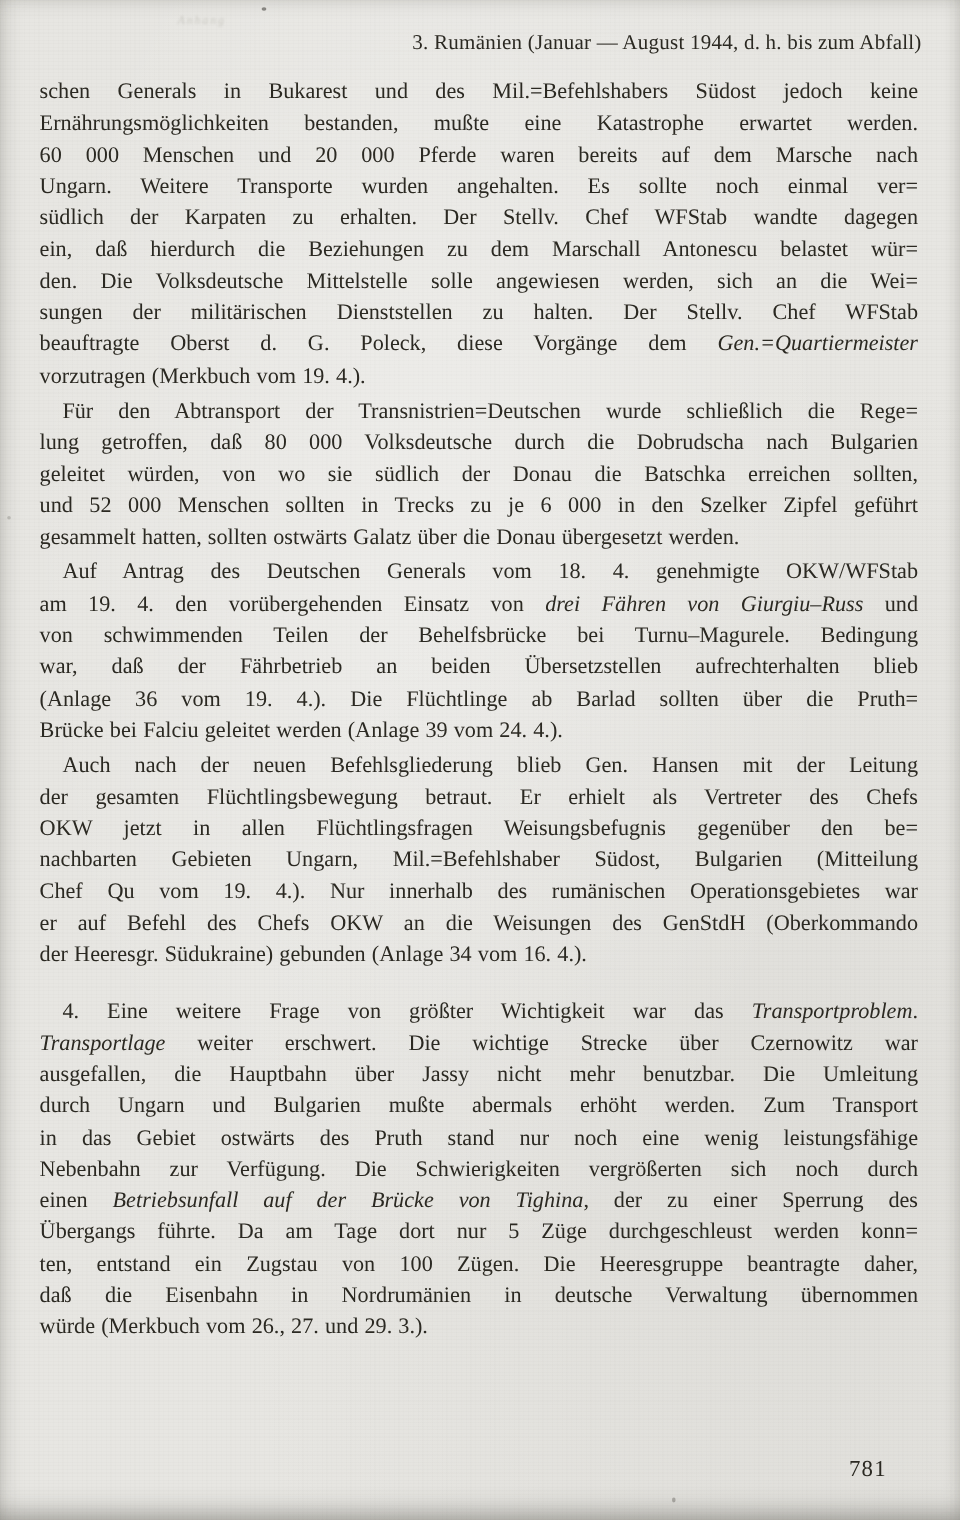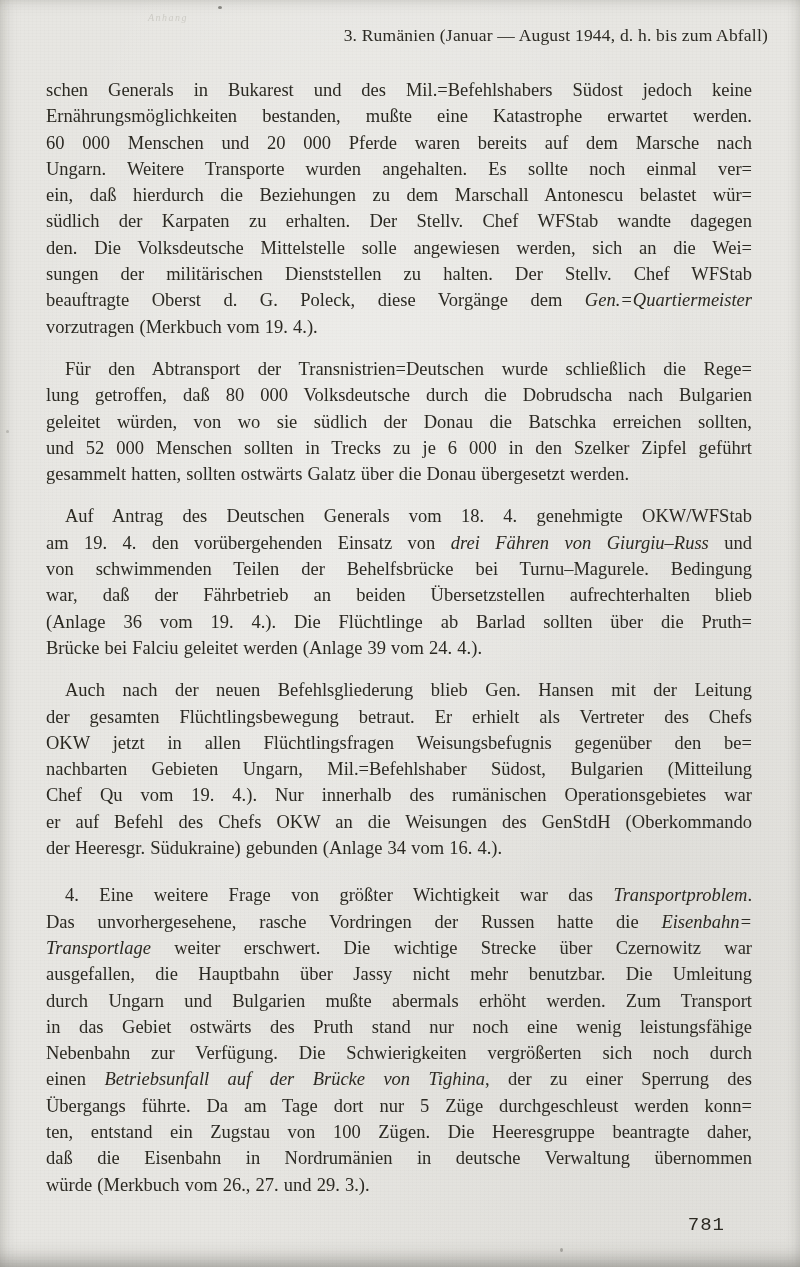--- a/index.html
+++ b/index.html
@@ -50,41 +50,40 @@
   }
   .body-text {
     position: absolute;
     top: 61px;
     left: 30px;
     width: 738px;
     font-size: 18.5px;
     line-height: 26.3px;
     word-spacing: 0.5px;
   }
-  .paragraph { margin: 16px; }
+  .paragraph { margin: 3px; }
   .paragraph.space-before { margin-top: 21px; }
   .pline {
     text-align: justify;
     text-align-last: justify;
     -moz-text-align-last: justify;
     white-space: normal;
   }
   .pline.lastline {
     text-align-last: left;
     -moz-text-align-last: left;
   }
   .pline.indent { padding-left: 19px; }
   .it { font-style: italic; }
   .page-number {
     position: absolute;
     top: 1214px;
-    right: 75px;
+    right: 61px;
     font-size: 19px;
     letter-spacing: 1px;
-    font-family: Liberation Mono, monospace;
   }
   .speck {
     position: absolute;
     border-radius: 50%;
     background: rgba(60,58,52,0.55);
   }
   .speck.s1 { left: 218px; top: 6px; width: 4px; height: 3px; }
   .speck.s2 { left: 560px; top: 1248px; width: 3px; height: 4px; opacity: .6; }
   .speck.s3 { left: 6px; top: 430px; width: 3px; height: 3px; opacity: .4; }
 </style>
@@ -99,22 +98,22 @@
   <div class="ghost-text">Anhang</div>
 
   <div class="running-header">3. Rumänien (Januar — August 1944, d. h. bis zum Abfall)</div>
 
   <div class="body-text">
       <div class="paragraph">
         <div class="pline"><span>schen Generals in Bukarest und des Mil.=Befehlshabers Südost jedoch keine</span></div>
         <div class="pline"><span>Ernährungsmöglichkeiten bestanden, mußte eine Katastrophe erwartet werden.</span></div>
         <div class="pline"><span>60 000 Menschen und 20 000 Pferde waren bereits auf dem Marsche nach</span></div>
         <div class="pline"><span>Ungarn. Weitere Transporte wurden angehalten. Es sollte noch einmal ver=</span></div>
+        <div class="pline"><span>südlich der Karpaten zu erhalten. Der Stellv. Chef WFStab wandte dagegen</span></div>
         <div class="pline"><span>ein, daß hierdurch die Beziehungen zu dem Marschall Antonescu belastet wür=</span></div>
-        <div class="pline"><span>südlich der Karpaten zu erhalten. Der Stellv. Chef WFStab wandte dagegen</span></div>
         <div class="pline"><span>den. Die Volksdeutsche Mittelstelle solle angewiesen werden, sich an die Wei=</span></div>
         <div class="pline"><span>sungen der militärischen Dienststellen zu halten. Der Stellv. Chef WFStab</span></div>
         <div class="pline"><span>beauftragte Oberst d. G. Poleck, diese Vorgänge dem </span><span class="it">Gen.=Quartiermeister</span></div>
         <div class="pline lastline"><span>vorzutragen (Merkbuch vom 19. 4.).</span></div>
       </div>
       <div class="paragraph">
         <div class="pline indent"><span>Für den Abtransport der Transnistrien=Deutschen wurde schließlich die Rege=</span></div>
         <div class="pline"><span>lung getroffen, daß 80 000 Volksdeutsche durch die Dobrudscha nach Bulgarien</span></div>
         <div class="pline"><span>geleitet würden, von wo sie südlich der Donau die Batschka erreichen sollten,</span></div>
         <div class="pline"><span>und 52 000 Menschen sollten in Trecks zu je 6 000 in den Szelker Zipfel geführt</span></div>
@@ -132,21 +131,20 @@
         <div class="pline indent"><span>Auch nach der neuen Befehlsgliederung blieb Gen. Hansen mit der Leitung</span></div>
         <div class="pline"><span>der gesamten Flüchtlingsbewegung betraut. Er erhielt als Vertreter des Chefs</span></div>
         <div class="pline"><span>OKW jetzt in allen Flüchtlingsfragen Weisungsbefugnis gegenüber den be=</span></div>
         <div class="pline"><span>nachbarten Gebieten Ungarn, Mil.=Befehlshaber Südost, Bulgarien (Mitteilung</span></div>
         <div class="pline"><span>Chef Qu vom 19. 4.). Nur innerhalb des rumänischen Operationsgebietes war</span></div>
         <div class="pline"><span>er auf Befehl des Chefs OKW an die Weisungen des GenStdH (Oberkommando</span></div>
         <div class="pline lastline"><span>der Heeresgr. Südukraine) gebunden (Anlage 34 vom 16. 4.).</span></div>
       </div>
       <div class="paragraph space-before">
         <div class="pline indent"><span>4. Eine weitere Frage von größter Wichtigkeit war das </span><span class="it">Transportproblem</span><span>.</span></div>
-        <div class="pline"><span>Das unvorhergesehene, rasche Vordringen der Russen hatte die </span><span class="it">Eisenbahn=</span></div>
         <div class="pline"><span class="it">Transportlage</span><span> weiter erschwert. Die wichtige Strecke über Czernowitz war</span></div>
         <div class="pline"><span>ausgefallen, die Hauptbahn über Jassy nicht mehr benutzbar. Die Umleitung</span></div>
         <div class="pline"><span>durch Ungarn und Bulgarien mußte abermals erhöht werden. Zum Transport</span></div>
         <div class="pline"><span>in das Gebiet ostwärts des Pruth stand nur noch eine wenig leistungsfähige</span></div>
         <div class="pline"><span>Nebenbahn zur Verfügung. Die Schwierigkeiten vergrößerten sich noch durch</span></div>
         <div class="pline"><span>einen </span><span class="it">Betriebsunfall auf der Brücke von Tighina</span><span>, der zu einer Sperrung des</span></div>
         <div class="pline"><span>Übergangs führte. Da am Tage dort nur 5 Züge durchgeschleust werden konn=</span></div>
         <div class="pline"><span>ten, entstand ein Zugstau von 100 Zügen. Die Heeresgruppe beantragte daher,</span></div>
         <div class="pline"><span>daß die Eisenbahn in Nordrumänien in deutsche Verwaltung übernommen</span></div>
         <div class="pline lastline"><span>würde (Merkbuch vom 26., 27. und 29. 3.).</span></div>

